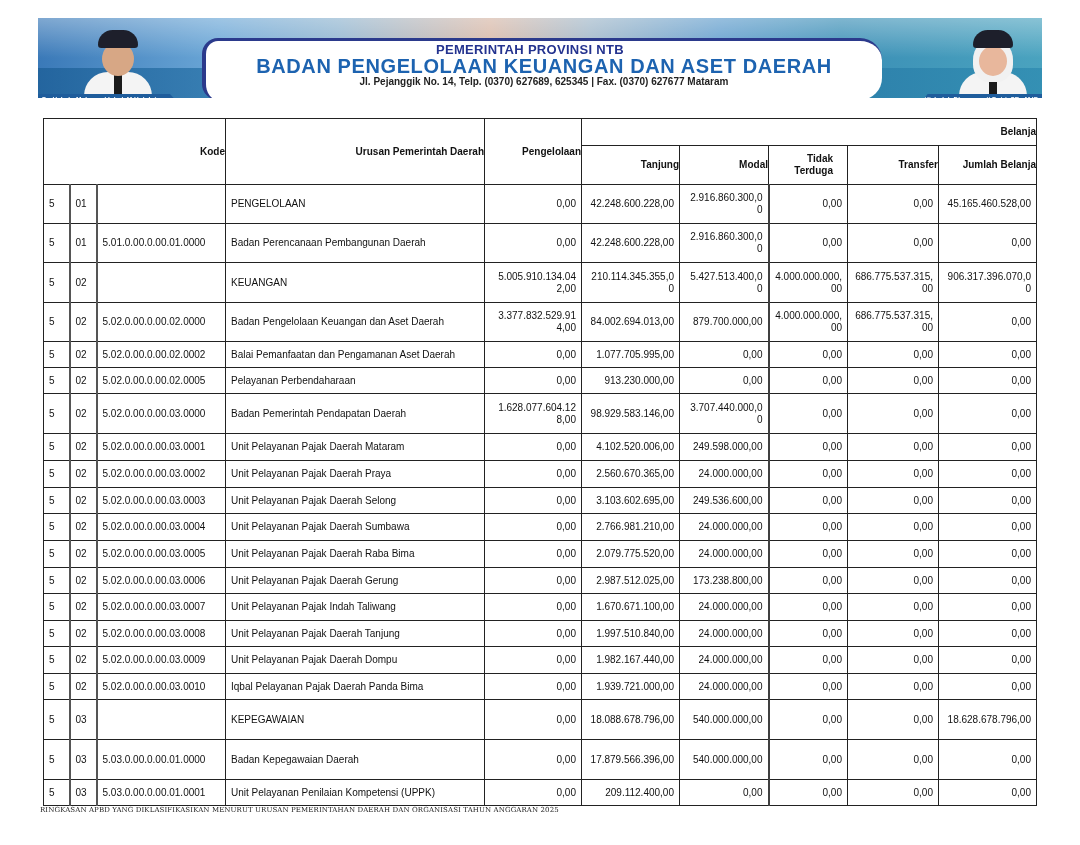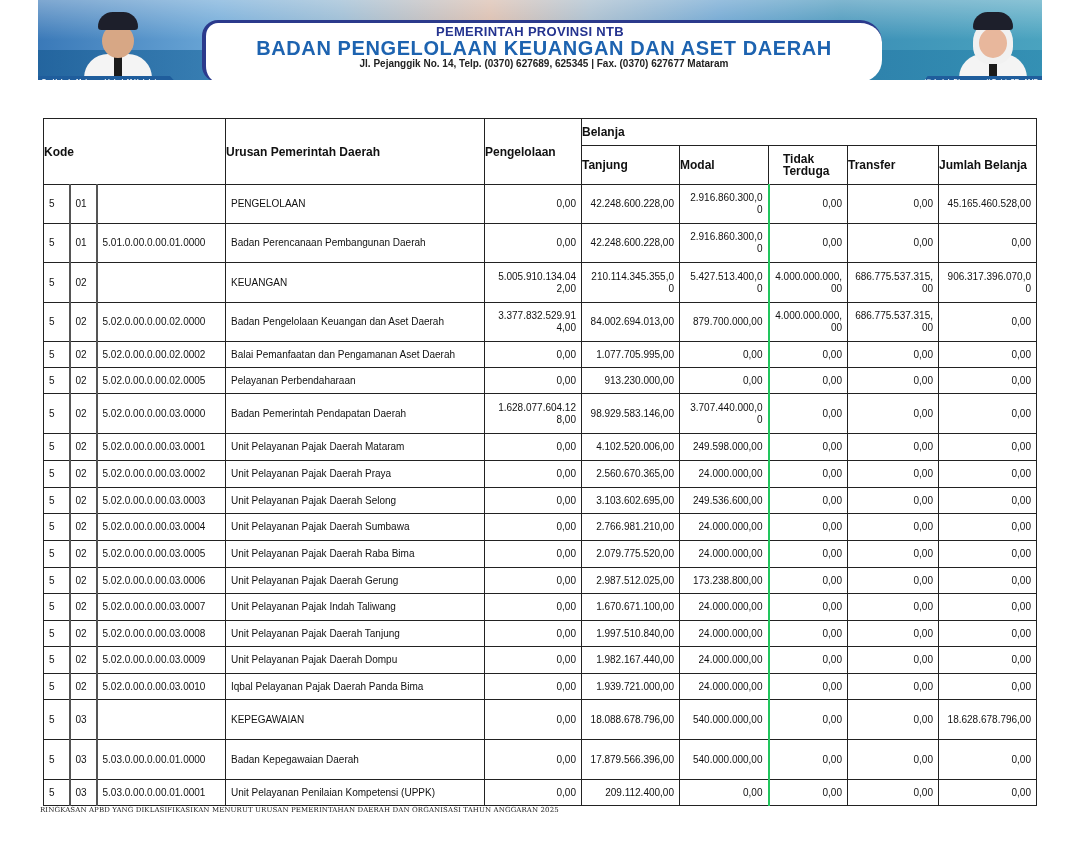--- a/index.html
+++ b/index.html
@@ -1,21 +1,21 @@
 <!DOCTYPE html>
 <html><head>
 <meta charset="utf-8">
 <style>
   * { box-sizing: border-box; margin: 0; padding: 0; }
   html, body { width: 1080px; height: 845px; background: #ffffff; overflow: hidden; }
   body { position: relative; font-family: "Liberation Sans", sans-serif; color: #111; }
 
   
   .banner {
-    position: absolute; left: 38px; top: 0; width: 1004px; height: 80px;
+    position: absolute; left: 38px; top: 18px; width: 1004px; height: 80px;
     background: linear-gradient(90deg, #3a79b8 0%, #6aa6d6 18%, #8fb4cf 30%, #d7b7a6 45%, #9fb6c8 55%, #5f9ccc 68%, #3b8fb6 80%, #4aa3bf 100%);
     overflow: hidden;
   }
   .banner .sky {
     position: absolute; left: 0; top: 0; width: 100%; height: 40px;
     background: linear-gradient(180deg, rgba(255,255,255,0.35), rgba(255,255,255,0));
   }
   .banner .sea {
     position: absolute; left: 0; bottom: 0; width: 100%; height: 30px;
     background: linear-gradient(90deg, #1c5e96 0%, #2f7fb3 30%, #256d9f 60%, #2d8ab0 100%);
@@ -66,25 +66,25 @@
     position: absolute; left: 0; right: 0; top: 36px; font-size: 10px; font-weight: bold; color: #222; line-height: 9.5px;
   }
 
   
   .tbl {
     position: absolute; left: 43px; top: 118px;
     border-collapse: collapse; table-layout: fixed;
     font-size: 10px; color: #111;
   }
   .tbl td, .tbl th { border: 1px solid #222; overflow: hidden; }
-  .tbl th { font-weight: bold; text-align: left; vertical-align: middle; font-size: 12px; line-height: 12px; }
+  .tbl th { font-weight: bold; text-align: right; vertical-align: middle; font-size: 10px; line-height: 12px; }
   .tbl td { padding: 0 5px; vertical-align: middle; line-height: 12px; }
   .tbl td.c-a, .tbl td.c-b { border-right: 2px solid #555; }
   .tbl td.num { text-align: right; word-break: break-all; }
-  .tbl td.c-mod { border-right: 2px solid #22c55e; }
+  .tbl td.c-mod { border-right: 2px solid #404040; }
 
   .footer-caption {
     position: absolute; left: 40px; top: 806px;
     font-family: "DejaVu Serif", serif; font-size: 7px; color: #222; letter-spacing: 0.1px;
   }
 </style>
 </head>
 <body>
 
 <div class="banner">

